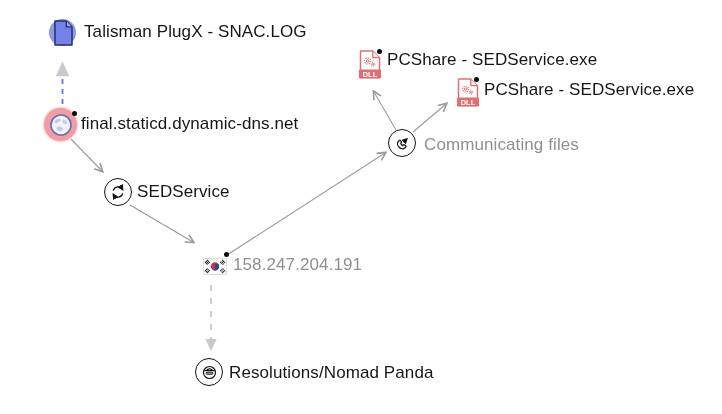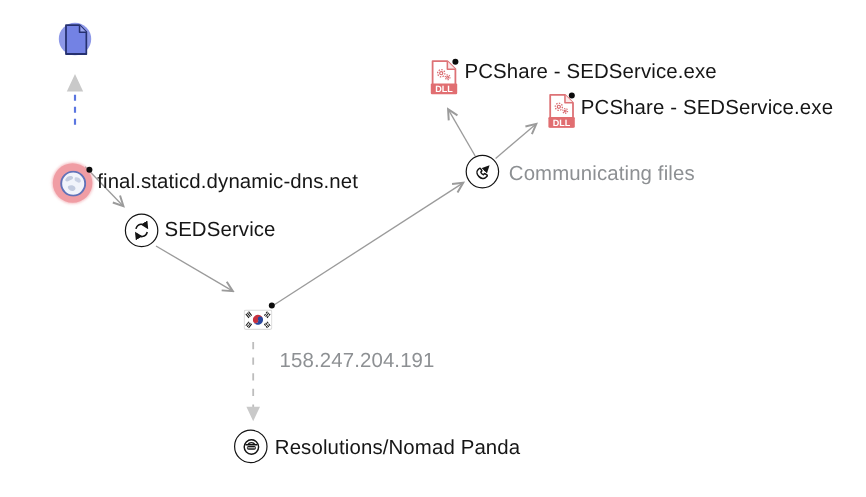--- a/index.html
+++ b/index.html
@@ -54,23 +54,24 @@
     <line x1="413" y1="132" x2="446" y2="104" stroke="#9b9b9b" stroke-width="1.1" marker-end="url(#m-open)"></line>
     <line x1="211" y1="285" x2="211" y2="349" stroke="#bdbdbd" stroke-width="1.5" stroke-dasharray="6,7" marker-end="url(#m-fill-light)"></line>
   </svg>
 
   <div class="node" style="left:0;top:0;width:330px;height:52px;">
     <div class="file-circle abs" style="left:49px;top:19px;"></div>
     <svg class="abs" style="left:53.5px;top:20px;" width="19" height="26" viewBox="0 0 19 26">
       <path d="M1,1 H12.3 L18,6.8 V25 H1 Z" fill="#7382e4" stroke="#25306f" stroke-width="1.5" stroke-linejoin="round"></path>
       <path d="M12.3,1 V6.8 H18" fill="#9aa5ee" stroke="#25306f" stroke-width="1.3" stroke-linejoin="round"></path>
     </svg>
-  </div>
-
-  <div class="node" style="left:0;top:0;width:330px;height:40px;margin-top:28px;">
+    <div class="lbl" style="left:84px;top:22px;">Talisman PlugX - SNAC.LOG</div>
+  </div>
+
+  <div class="node" style="left:0;top:0;width:330px;height:40px;">
     <div class="halo" style="left:44px;top:108px;">
       <svg width="22" height="22" viewBox="0 0 22 22">
         <circle cx="11" cy="11" r="10" fill="#f1f4fb" stroke="#6272b8" stroke-width="1.6"></circle>
         <path d="M4.5,7.5 C5.5,5.2 8.2,4.2 10.2,5 C11.5,5.6 10.8,7.4 9.3,7.8 C7.8,8.2 6.6,9.6 5.3,9 C4.5,8.6 4.3,8.1 4.5,7.5 Z" fill="#c2cbdf"></path>
         <path d="M12.5,6 C14.3,5.3 16.8,6.5 17.3,8.4 C17.7,10 15.9,10.6 14.6,9.9 C13.3,9.2 11.4,8.6 12.5,6 Z" fill="#c9d1e4"></path>
         <path d="M7,13 C8.8,12 11.5,12.4 12.6,14 C13.6,15.4 12,17.3 10.1,17.2 C8.2,17.1 5.4,14.3 7,13 Z" fill="#c2cbdf"></path>
       </svg>
     </div>
     <div class="dot" style="left:71.5px;top:110.5px;"></div>
     <div class="lbl" style="left:81px;top:114px;">final.staticd.dynamic-dns.net</div>
@@ -122,21 +123,21 @@
           <rect x="-2.1" y="-1.9" width="1.8" height="0.9"></rect>
             <rect x="0.3" y="-1.9" width="1.8" height="0.9"></rect>
           <rect x="-2.1" y="-0.45" width="1.8" height="0.9"></rect>
             <rect x="0.3" y="-0.45" width="1.8" height="0.9"></rect>
           <rect x="-2.1" y="1" width="1.8" height="0.9"></rect>
             <rect x="0.3" y="1" width="1.8" height="0.9"></rect>
         </g>
       </g>
     </svg>
     <div class="dot" style="left:223.5px;top:251.5px;"></div>
-    <div class="lbl gray" style="left:233px;top:255px;margin-top:36px;">158.247.204.191</div>
+    <div class="lbl gray" style="left:233px;top:255px;">158.247.204.191</div>
   </div>
 
   <div class="node" style="left:0;top:0;width:300px;height:40px;">
     <div class="ring-icon" style="left:388px;top:129px;">
       <svg width="17" height="17" viewBox="0 0 17 17">
         <defs>
           <marker id="ph-ah" markerWidth="5" markerHeight="5" viewBox="0 0 5 5" refX="3.2" refY="2.5" orient="auto">
             <path d="M0,0 L5,2.5 L0,5 Z" fill="#141414"></path>
           </marker>
         </defs>

